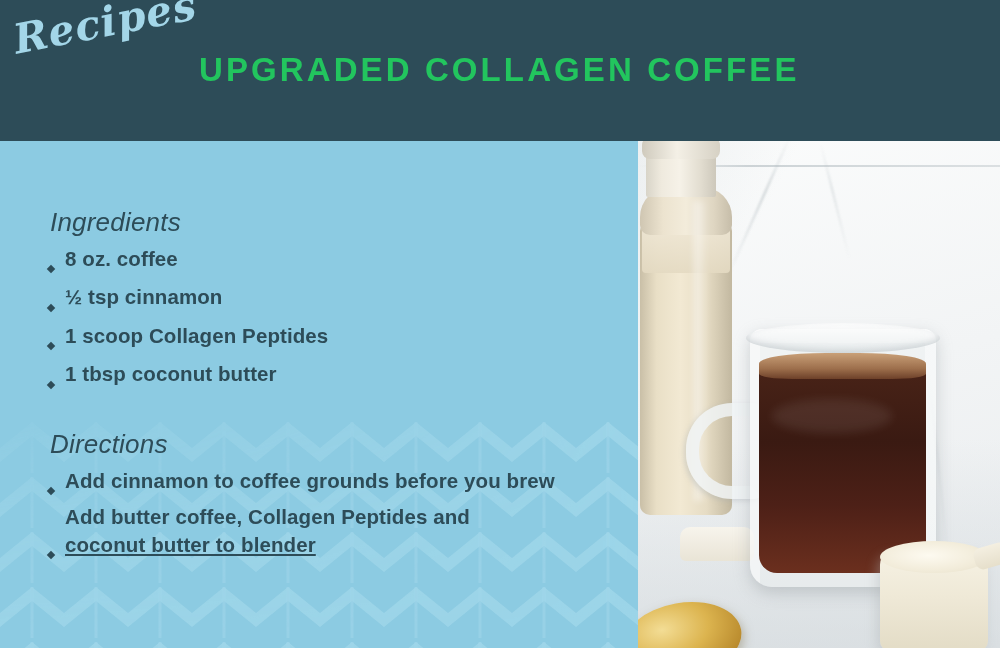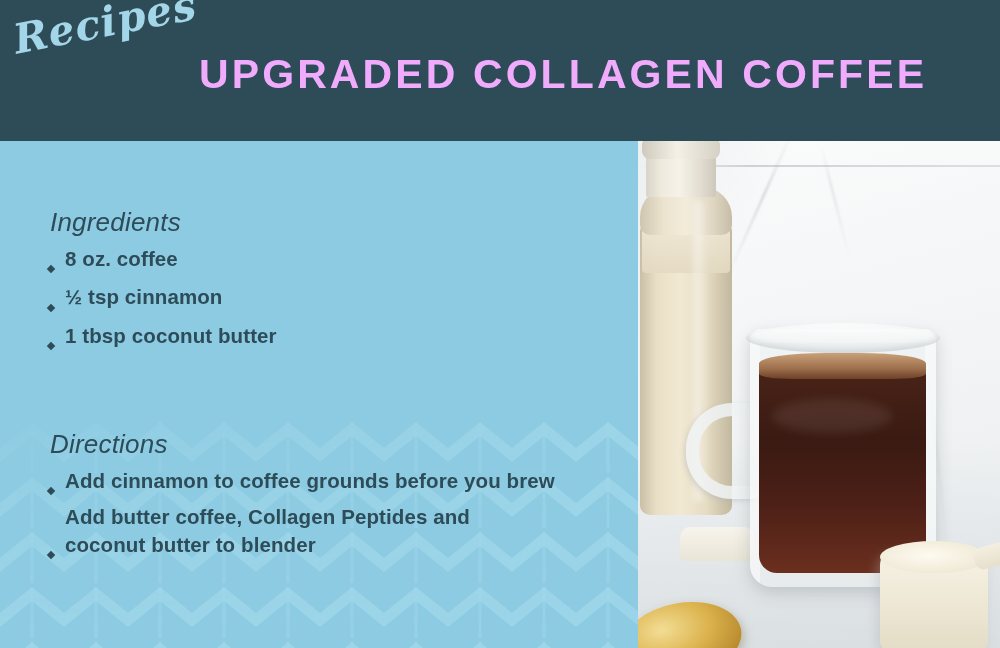--- a/index.html
+++ b/index.html
@@ -32,24 +32,24 @@
     letter-spacing:1px;
     color:#a3d6e8;
     transform:rotate(-11deg);
     transform-origin:left center;
     white-space:nowrap;
   }
   .title {
     position:absolute;
     left:199px; top:51px;
     width:700px;
-    font-size:41px;
+    font-size:33px;
     font-weight:700;
     letter-spacing:3.1px;
-    color:#f0abfc;
+    color:#22c55e;
     text-transform:uppercase;
     white-space:nowrap;
     font-family:"Liberation Sans", sans-serif;
   }
 
   
   .body-area {
     position:absolute; left:0; top:141px;
     width:1000px; height:507px;
     background:#8ccbe2;
@@ -103,21 +103,21 @@
     line-height:1;
   }
   ul.items li .bullet::before {
     content:"";
     display:block;
     width:6px; height:6px;
     background:#2d4c58;
     transform:rotate(45deg);
   }
   ul.items li .txt { flex:1 1 auto; }
-  ul.items li .txt .cont { display:block; padding-left:0; }
+  ul.items li .txt .cont { display:block; padding-left:0;text-decoration:underline; }
   ul.directions li { margin-bottom:9px; }
 
   
   .photo {
     position:absolute;
     left:638px; top:141px;
     width:362px; height:507px;
     overflow:hidden;
     z-index:4;
     background:#f3f4f4;
@@ -307,20 +307,24 @@
       <li>
         <span class="bullet"></span>
         <span class="txt">8 oz. coffee</span>
       </li>
       <li>
         <span class="bullet"></span>
         <span class="txt">½ tsp cinnamon</span>
       </li>
       <li>
         <span class="bullet"></span>
+        <span class="txt">1 scoop Collagen Peptides</span>
+      </li>
+      <li>
+        <span class="bullet"></span>
         <span class="txt">1 tbsp coconut butter</span>
       </li>
     </ul>
 
     <div class="section-head dir-head">Directions</div>
 
     <ul class="items directions">
       <li>
         <span class="bullet"></span>
         <span class="txt">

